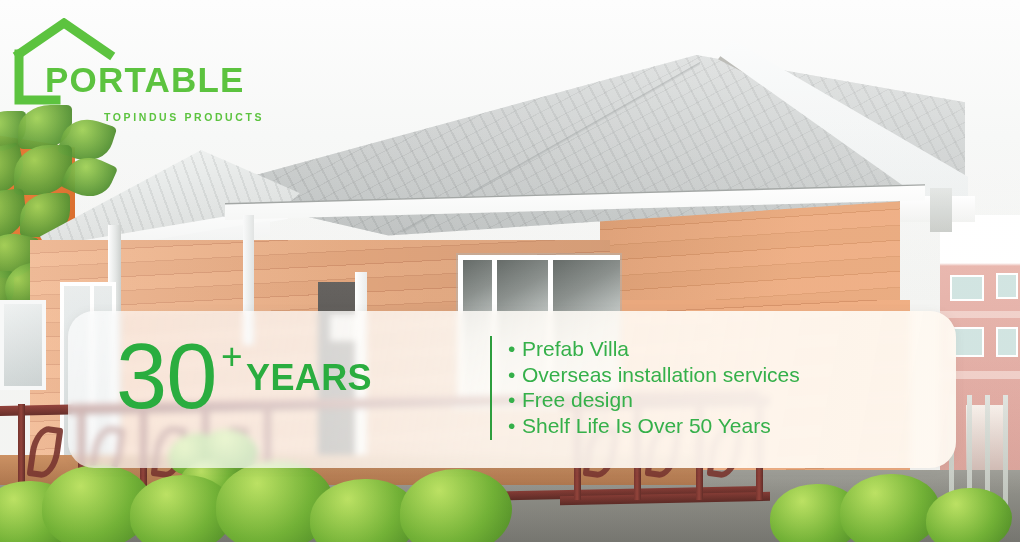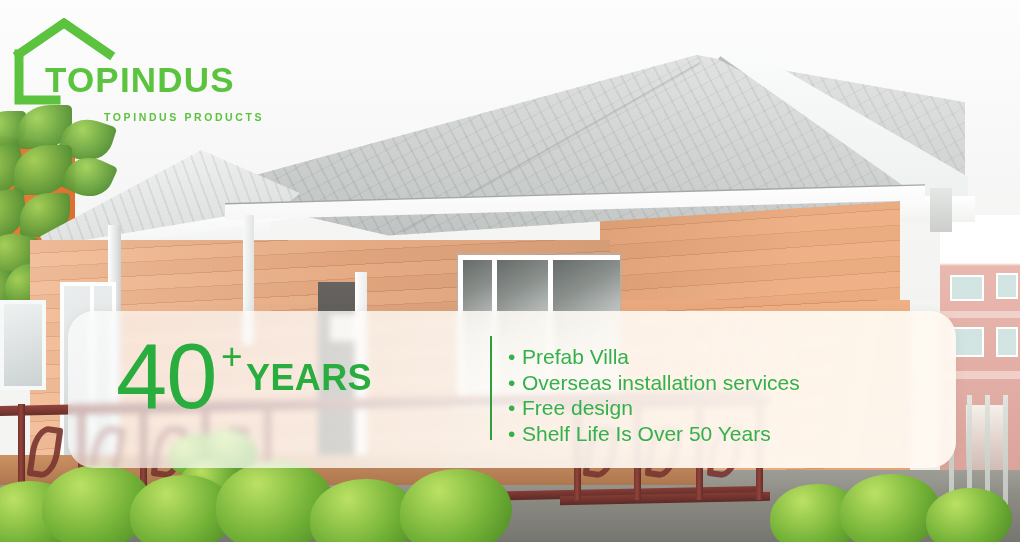--- a/index.html
+++ b/index.html
@@ -367,21 +367,21 @@
     color:#2aad3f; letter-spacing:.4px;
     font-family:"Liberation Sans", sans-serif;
   }
 
   .divider {
     position:absolute; left:490px; top:336px; width:2px; height:104px;
     background:#2e9e3e;
   }
 
   .features {
-    position:absolute; left:508px; top:344px; width:420px;
+    position:absolute; left:508px; top:336px; width:420px;
     list-style:none;
   }
   .features li {
     font-size:21px; line-height:25.5px; color:#35b04a;
     white-space:nowrap; font-family:"Liberation Sans", sans-serif;
   }
   .features li .dot {
     display:inline-block; width:14px; color:#35b04a;
   }
 </style>
@@ -523,28 +523,28 @@
     <div class="photo-tone"></div>
   </div>
 
   <div class="logo">
     <div class="logo-house">
       <svg width="105" height="90" viewBox="0 0 105 90" fill="none">
         <path d="M7 36 L52 5 L97 36" stroke="#5cc33f" stroke-width="9" stroke-linecap="square" stroke-linejoin="miter" fill="none"></path>
         <path d="M7 36 L7 82 L44 82" stroke="#5cc33f" stroke-width="9" stroke-linecap="square" stroke-linejoin="miter" fill="none"></path>
       </svg>
     </div>
-    <div class="logo-word">TOPINDUS</div>
+    <div class="logo-word">PORTABLE</div>
     <div class="logo-tag">TOPINDUS PRODUCTS</div>
   </div>
 
   <div class="panel"></div>
 
   <div class="stat">
-    <span class="stat-num">40</span>
+    <span class="stat-num">30</span>
     <span class="stat-plus">+</span>
     <div class="stat-words">
       <div>YEARS</div>
     </div>
   </div>
 
   <div class="divider"></div>
 
   <ul class="features">
     <li>

